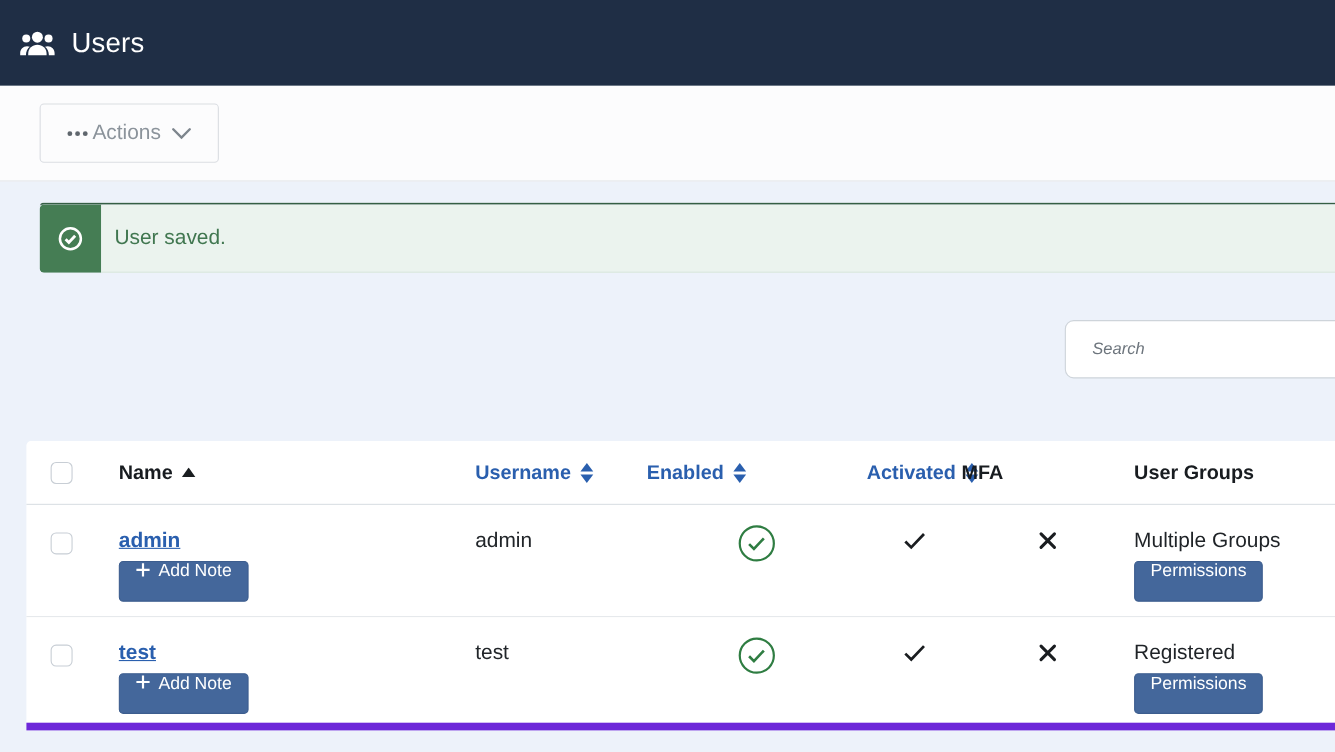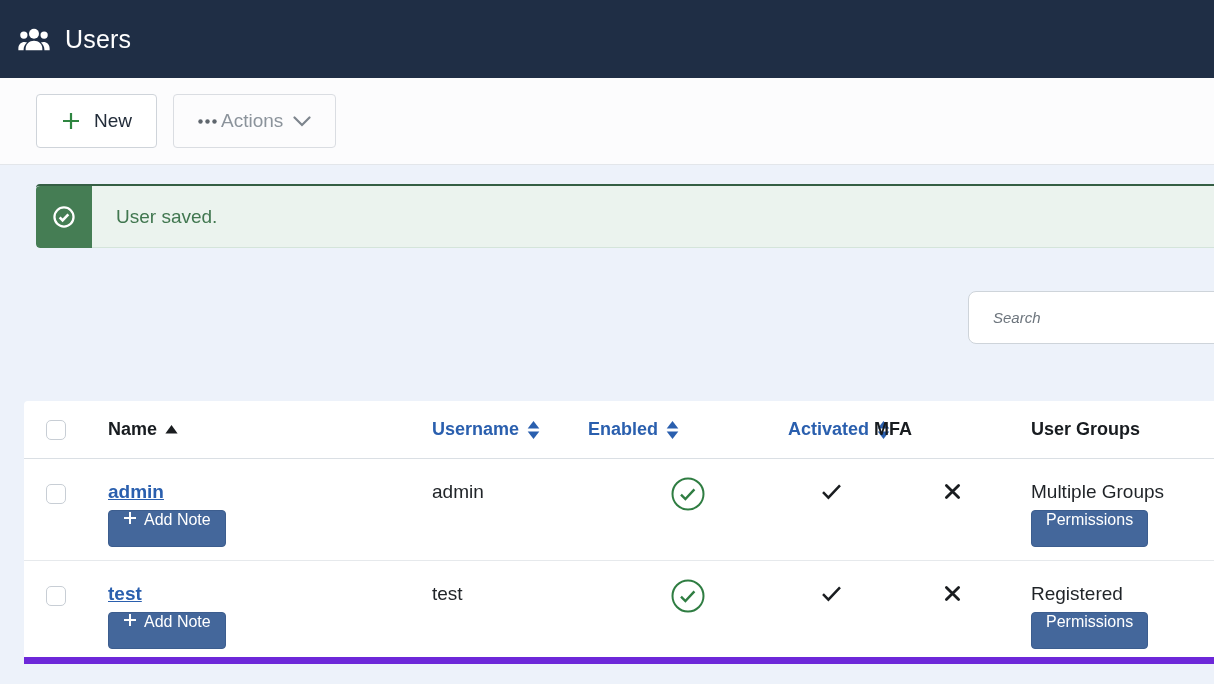--- a/index.html
+++ b/index.html
@@ -79,21 +79,21 @@
     justify-content: center;
     color: #ffffff;
     border-radius: 4px 0 0 4px;
     flex: 0 0 auto;
   }
   .alert .alert-body {
     flex: 1;
     background: #ebf3ee;
     display: flex;
     align-items: center;
-    padding-left: 24px;
+    padding-left: 12px;
     font-size: 19px;
     color: #417750;
     border-bottom: 1px solid #d4e4da;
   }
 
   
   .filterbar { position: relative; height: 153px; }
   .search-input {
     position: absolute;
     left: 968px;
@@ -197,28 +197,20 @@
       <circle cx="6.6" cy="9.6" r="4.1"></circle>
       <path d="M0.4 24.6c0-4.2 3-7.2 7-7.2 1 0 2 .2 2.8.6-2.4 2-3.9 4.9-3.9 8.1v.5H.4z"></path>
       <circle cx="29.4" cy="9.6" r="4.1"></circle>
       <path d="M35.6 24.6c0-4.2-3-7.2-7-7.2-1 0-2 .2-2.8.6 2.4 2 3.9 4.9 3.9 8.1v.5h5.9z"></path>
     </svg>
   </span>
   <h1 class="title">Users</h1>
 </header>
 
 <div class="toolbar">
-  <button class="btn-toolbar btn-new">
-    <span class="plus">
-      <svg width="20" height="20" viewBox="0 0 20 20" fill="none" stroke="currentColor" stroke-width="2.2">
-        <path d="M10 2v16M2 10h16"></path>
-      </svg>
-    </span>
-    <span>New</span>
-  </button>
 
   <button class="btn-toolbar btn-actions">
     <span class="dots">
       <svg width="19" height="5" viewBox="0 0 19 5" fill="currentColor">
         <circle cx="2.5" cy="2.5" r="2.2"></circle>
           <circle cx="9.5" cy="2.5" r="2.2"></circle>
           <circle cx="16.5" cy="2.5" r="2.2"></circle>
       </svg>
     </span>
     <span>Actions</span>

